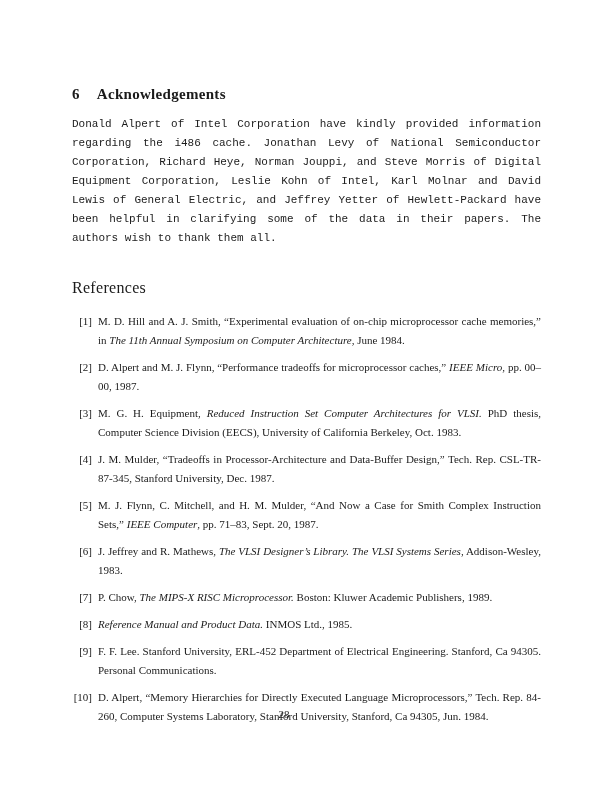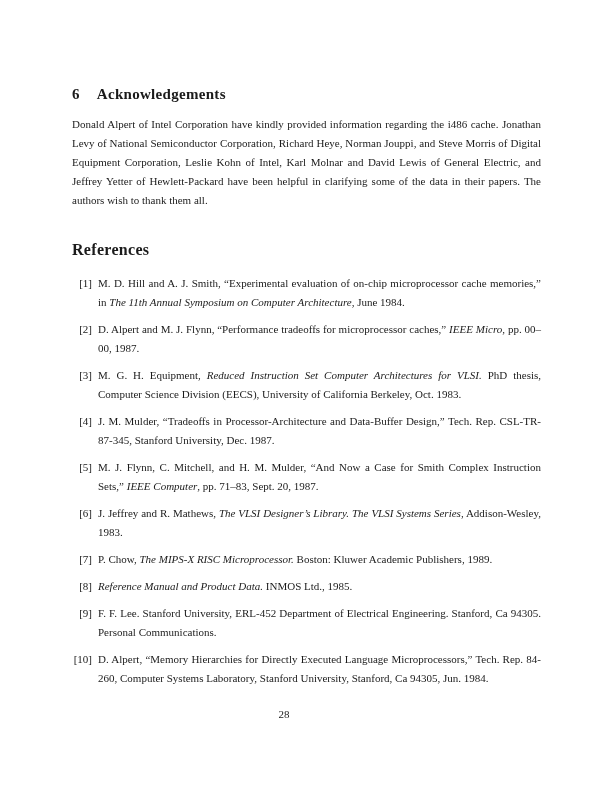--- a/index.html
+++ b/index.html
@@ -31,25 +31,26 @@
     margin: 0;
   }
   .section-number {
     margin-right: 17px;
   }
   .ack-paragraph {
     margin-top: 12px;
     font-size: 11px;
     line-height: 19px;
     text-align: justify;
+    font-family: Liberation Mono, monospace;
   }
   .references-heading {
     margin-top: 31px;
     font-size: 16px;
-    font-weight: bold;
+    font-weight: normal;
     letter-spacing: 0.3px;
   }
   .ref-list {
     margin-top: 15px;
     font-size: 11px;
     line-height: 19px;
   }
   .ref-item {
     display: flex;
     margin-bottom: 8px;

